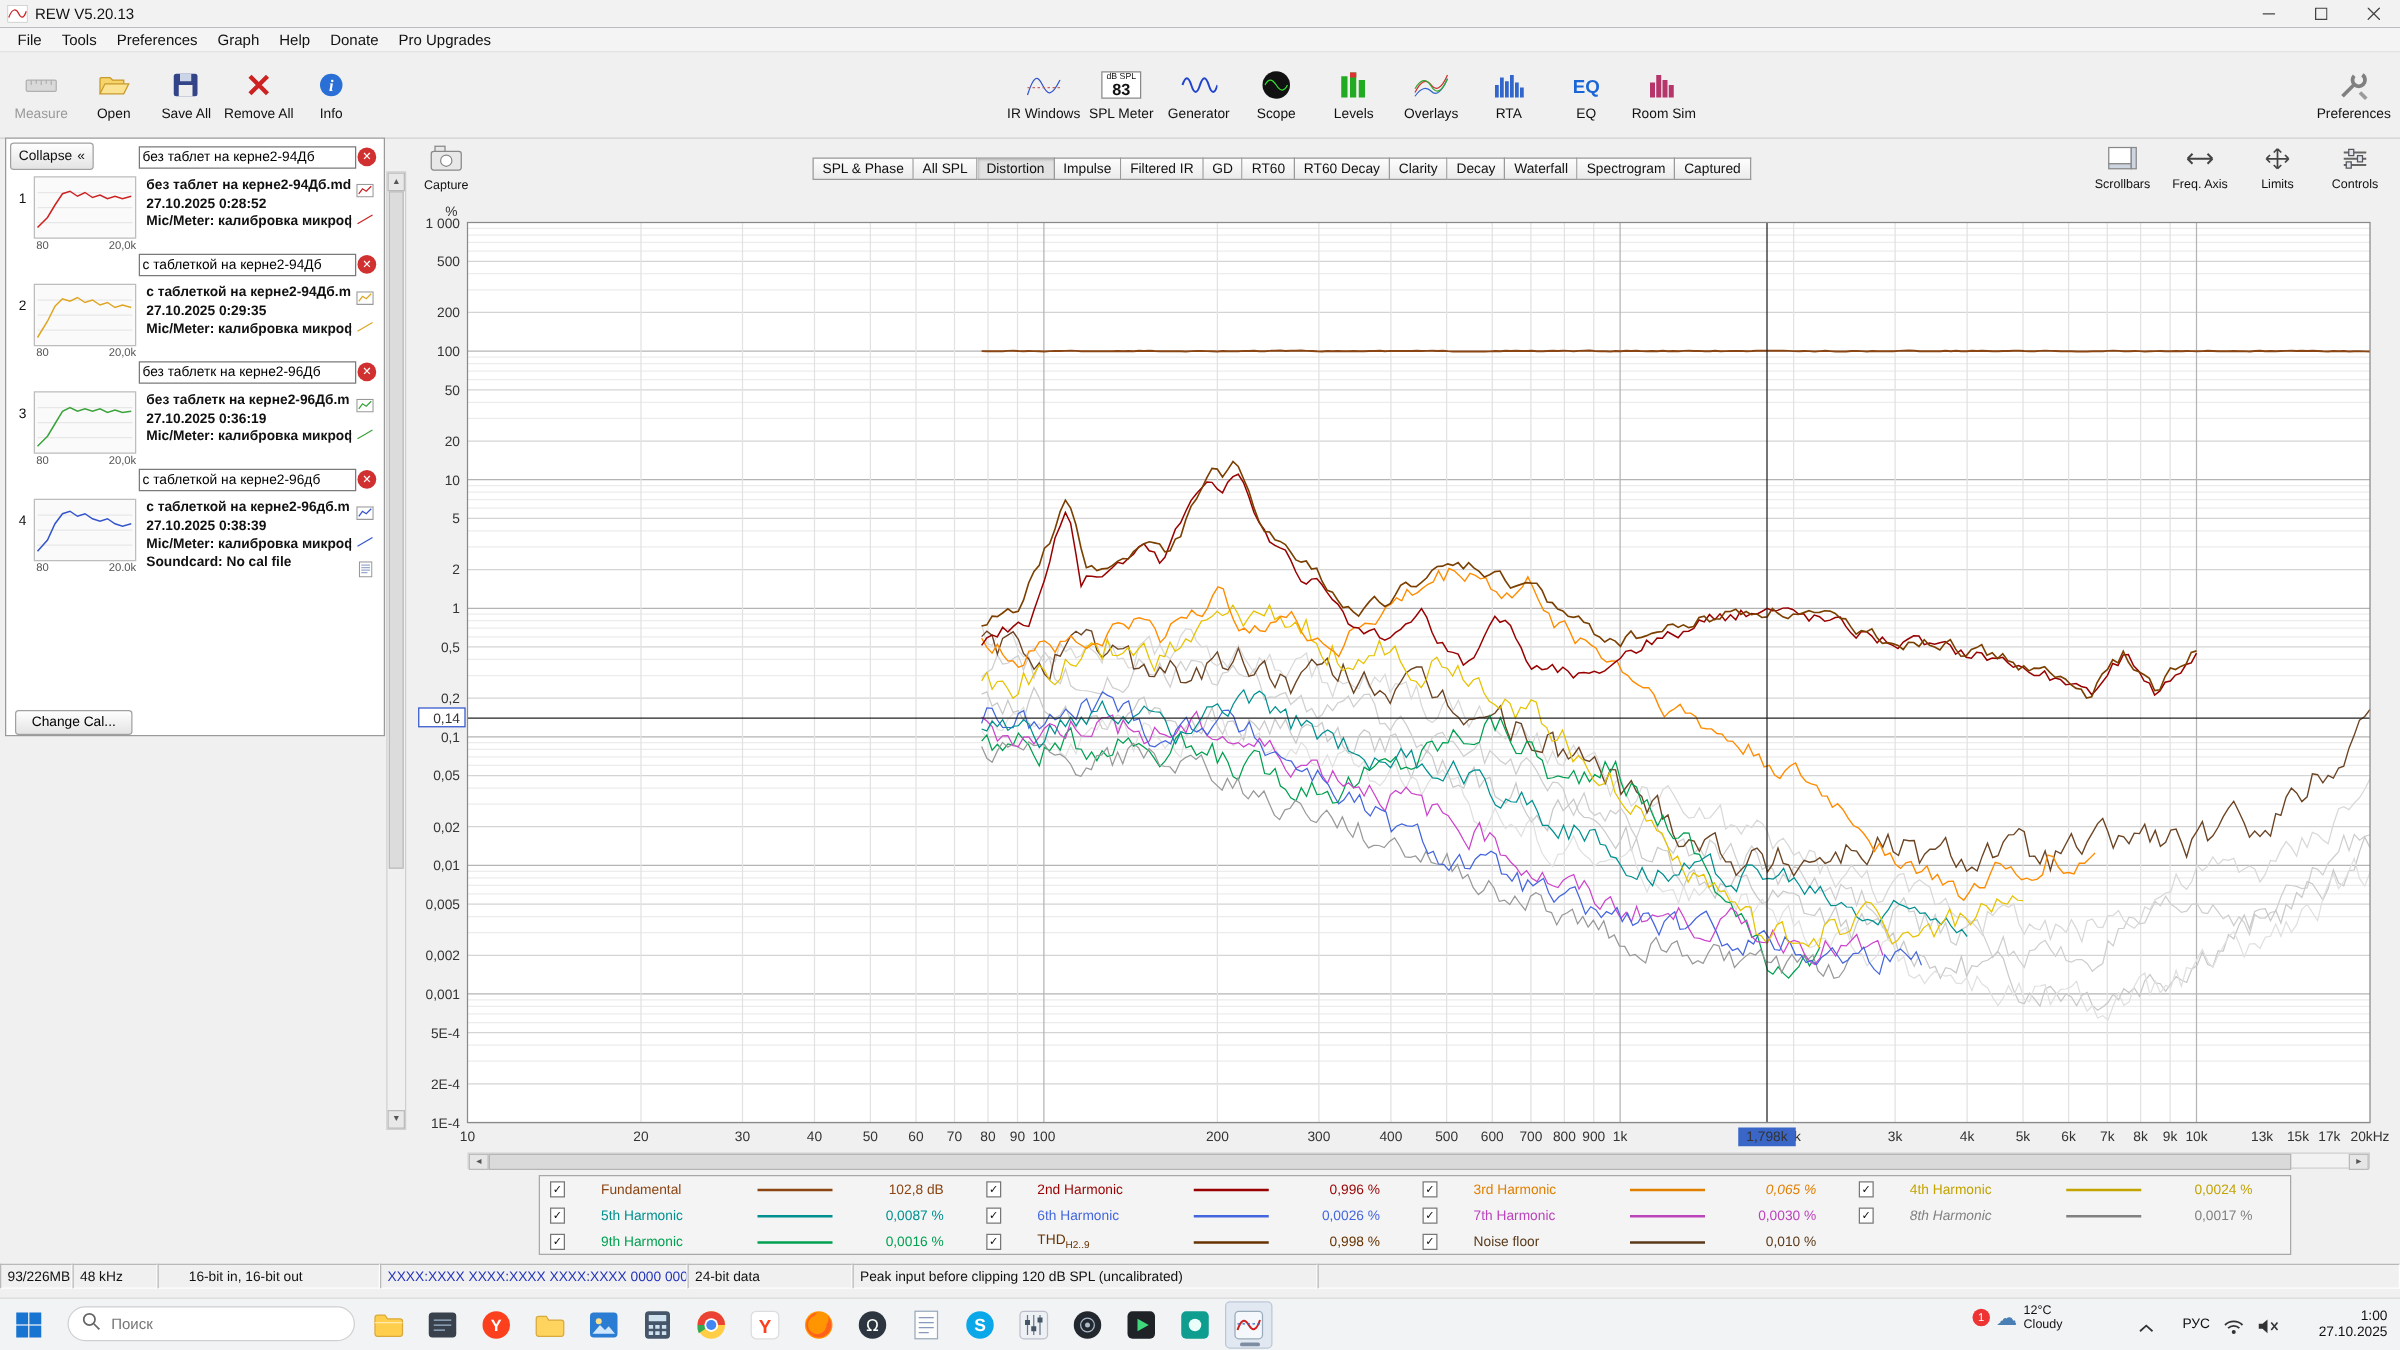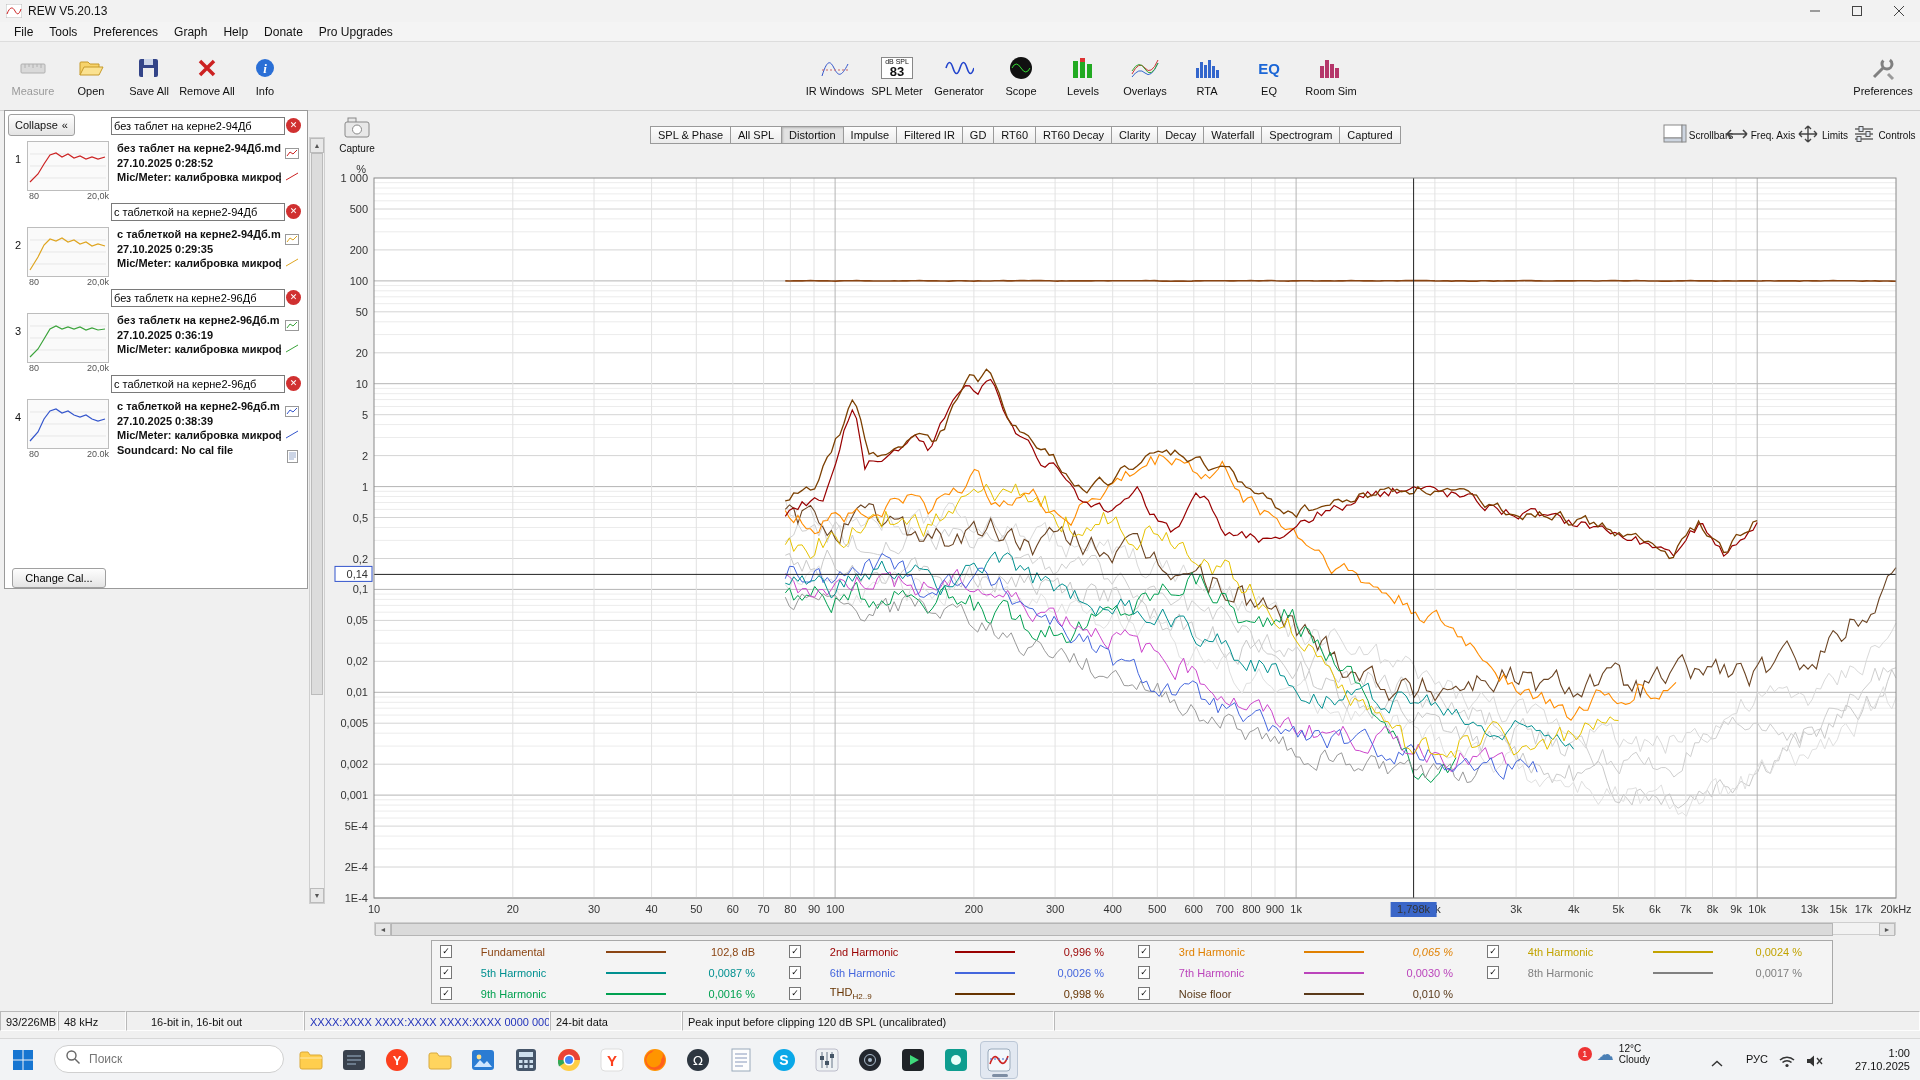--- a/index.html
+++ b/index.html
@@ -43,21 +43,21 @@
   .vscroll{left:309px;top:137px;width:14px;height:765px;background:#f0f0f0;border:1px solid #cfcfcf;}
   .vthumb{position:absolute;left:1px;top:15px;width:10px;height:540px;background:#dcdcdc;border:1px solid #bbb;}
   .sarrow{position:absolute;left:0;width:12px;height:13px;background:#e8e8e8;border:1px solid #bbb;font-size:7px;text-align:center;line-height:13px;color:#555;}
   
   #capture-btn{left:332px;top:112px;width:50px;height:46px;display:flex;flex-direction:column;align-items:center;justify-content:center;gap:2px;font-size:10px;}
   #tabs{left:650px;top:126px;display:flex;}
   .gtab{font-size:11px;padding:2px 7px;border:1px solid #9a9a9a;border-left:none;background:linear-gradient(#fdfdfd,#ebebeb);white-space:nowrap;}
   .gtab:first-child{border-left:1px solid #9a9a9a;}
   .gtab.active{background:#e2e2e2;box-shadow:inset 1px 1px 2px #b5b5b5;}
   #graph-right{right:8px;top:112px;display:flex;gap:6px;position:absolute;}
-  .grbtn{width:56px;height:46px;display:flex;flex-direction:row;align-items:center;justify-content:center;gap:2px;font-size:10px;white-space:nowrap;}
+  .grbtn{width:56px;height:46px;display:flex;flex-direction:column;align-items:center;justify-content:center;gap:2px;font-size:10px;white-space:nowrap;}
   
   #chart-svg{left:330px;top:160px;}
   #chart-svg text{font-family:"Liberation Sans",sans-serif;font-size:11px;fill:#333;}
   #hscroll{left:374px;top:922px;width:1522px;height:13px;background:#f2f2f2;border:1px solid #cfcfcf;box-sizing:border-box;}
   .harrow{position:absolute;top:0;width:14px;height:11px;background:#e6e6e6;border:1px solid #bbb;font-size:7px;line-height:11px;text-align:center;color:#555;}
   .hthumb{position:absolute;left:16px;top:0;width:1440px;height:11px;background:#dadada;border:1px solid #b5b5b5;}
   
   #legend{left:431px;top:940px;width:1402px;height:64px;background:#f4f4f4;border:1px solid #a8a8a8;display:flex;flex-wrap:wrap;align-content:flex-start;box-sizing:border-box;}
   .lcell{width:349px;height:21px;display:flex;align-items:center;}
   .lcheck{width:11px;height:11px;border:1px solid #777;background:#fff;font-size:9px;line-height:11px;text-align:center;margin:0 6px 0 8px;color:#111;}
@@ -668,21 +668,21 @@
       <span class="lval" style="color: rgb(68, 102, 221);">0,0026 %</span>
     </div>
     <div class="lcell">
       <span class="lcheck">✓</span>
       <span class="lname" style="color: rgb(187, 68, 187);">7th Harmonic</span>
       <span class="lswatch" style="border-top-color: rgb(187, 68, 187);"></span>
       <span class="lval" style="color: rgb(187, 68, 187);">0,0030 %</span>
     </div>
     <div class="lcell">
       <span class="lcheck">✓</span>
-      <span class="lname" style="color: rgb(128, 128, 128);">8th Harmonic</span>
+      <span class="lname" style="color: rgb(128, 128, 128); font-style: italic;">8th Harmonic</span>
       <span class="lswatch" style="border-top-color: rgb(128, 128, 128);"></span>
       <span class="lval" style="color: rgb(128, 128, 128);">0,0017 %</span>
     </div>
     <div class="lcell">
       <span class="lcheck">✓</span>
       <span class="lname" style="color: rgb(0, 160, 80);">9th Harmonic</span>
       <span class="lswatch" style="border-top-color: rgb(0, 160, 80);"></span>
       <span class="lval" style="color: rgb(0, 160, 80);">0,0016 %</span>
     </div>
     <div class="lcell">

